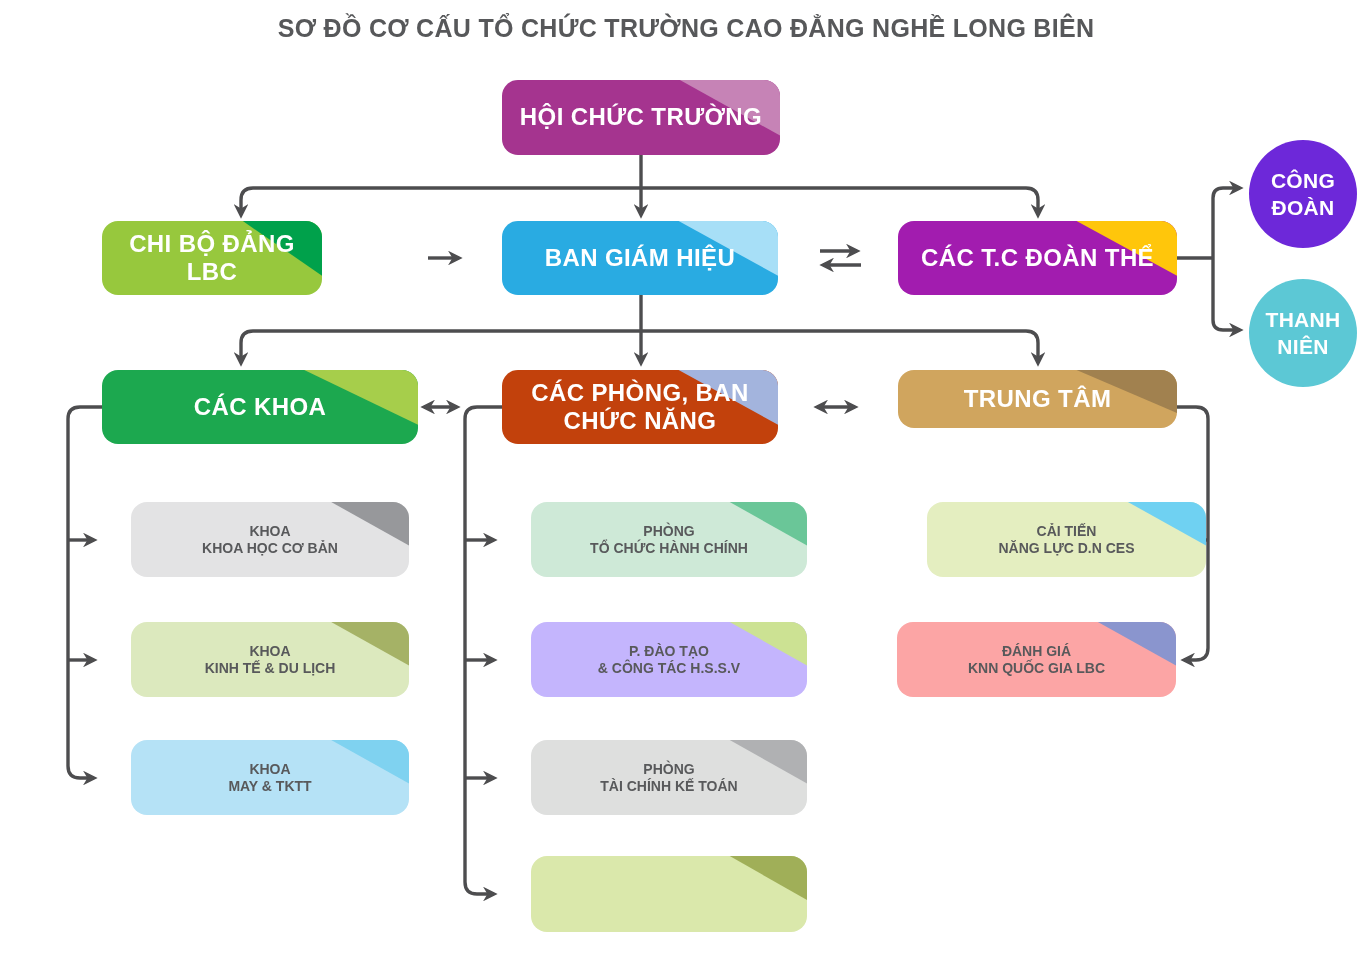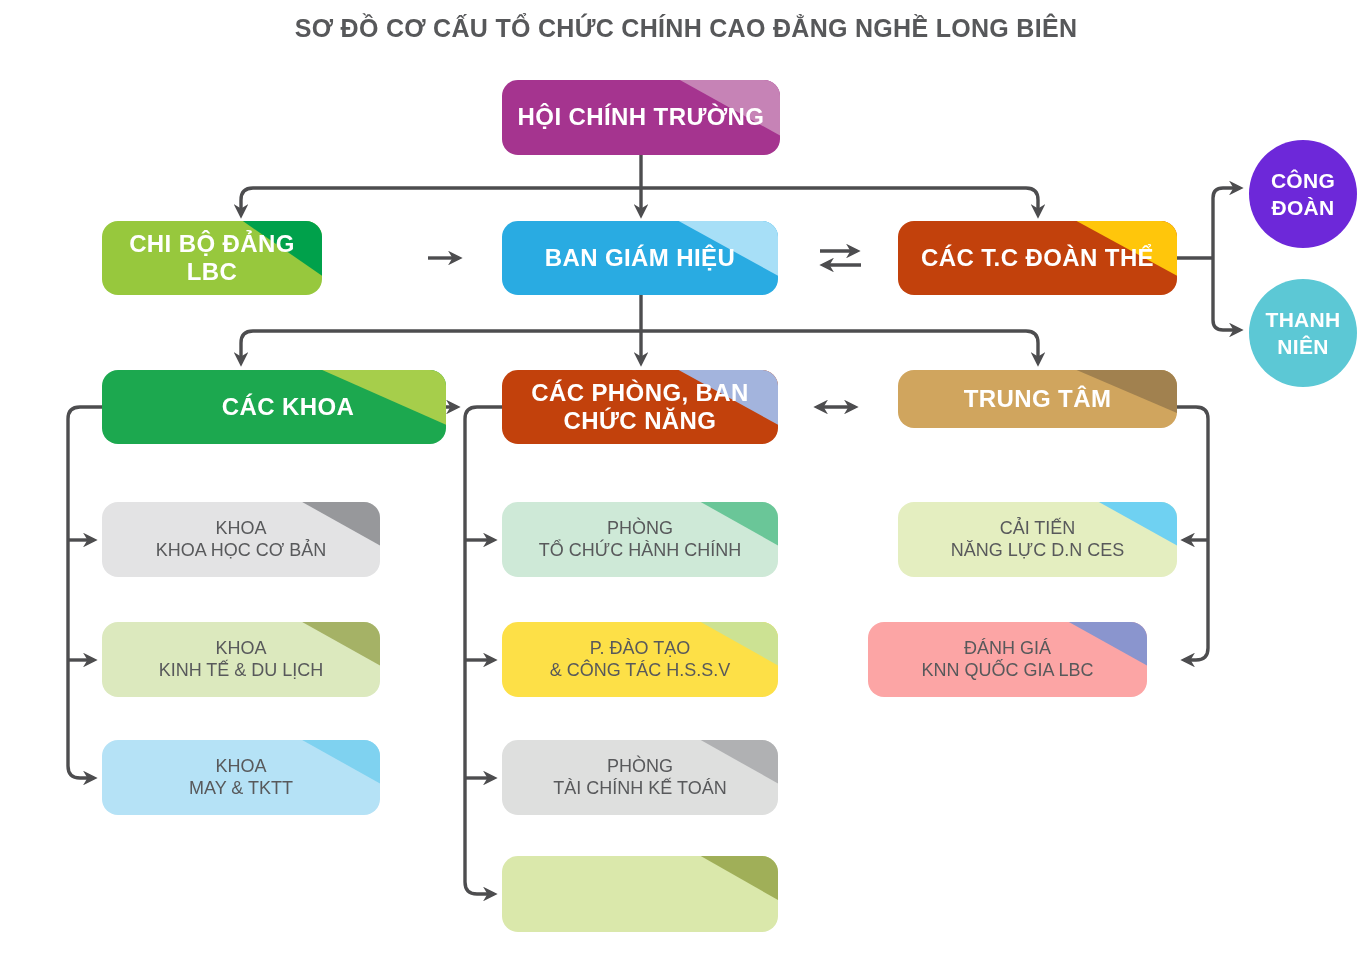--- a/index.html
+++ b/index.html
@@ -13,36 +13,36 @@
   }
   .card{
     position:absolute;border-radius:16px;overflow:hidden;
     display:flex;flex-direction:column;align-items:center;justify-content:center;
     text-align:center;
   }
   .card .fold{position:absolute;inset:0;z-index:1;}
   .card .lbl{position:relative;z-index:2;line-height:1.18;}
   .main{color:#ffffff;font-size:24px;font-weight:700;letter-spacing:.4px;}
   .main .fold{clip-path:polygon(64% 0,100% 0,100% 74%);}
-  .sub{color:#58595B;font-size:18px;font-weight:400;}
+  .sub{color:#58595B;font-size:14px;font-weight:700;margin-left:29px;}
   .sub .fold{clip-path:polygon(72% 0,100% 0,100% 58%);}
   .circle{
     position:absolute;width:108px;height:108px;border-radius:50%;
     color:#ffffff;font-size:21px;font-weight:700;line-height:1.3;
     display:flex;flex-direction:column;align-items:center;justify-content:center;
     text-align:center;letter-spacing:.3px;
   }
   svg.wires{position:absolute;inset:0;z-index:0;}
 </style>
 </head>
 <body>
 
 <div class="canvas">
 
-  <div class="title">SƠ ĐỒ CƠ CẤU TỔ CHỨC CHÍNH CAO ĐẲNG NGHỀ LONG BIÊN</div>
+  <div class="title">SƠ ĐỒ CƠ CẤU TỔ CHỨC TRƯỜNG CAO ĐẲNG NGHỀ LONG BIÊN</div>
 
   <svg class="wires" width="1372" height="970" viewBox="0 0 1372 970">
     <defs>
       <marker id="arw" viewBox="0 0 10 10" refX="7.5" refY="5" markerWidth="4.3" markerHeight="4.3" orient="auto-start-reverse">
         <path d="M0,0 L10,5 L0,10 L3,5 Z" fill="#4D4D4F"></path>
       </marker>
     </defs>
     <g stroke="#4D4D4F" stroke-width="3.4" fill="none" stroke-linejoin="round">
       <path d="M 641 155 V 215" marker-end="url(#arw)"></path>
       <path d="M 241 215 V 200 Q 241 188 253 188 H 1026 Q 1038 188 1038 200 V 215" marker-start="url(#arw)" marker-end="url(#arw)"></path>
@@ -63,48 +63,48 @@
       <path d="M 465 540 H 494" marker-end="url(#arw)"></path>
       <path d="M 465 660 H 494" marker-end="url(#arw)"></path>
       <path d="M 465 778 H 494" marker-end="url(#arw)"></path>
       <path d="M 1177 407 H 1196 Q 1208 407 1208 419 V 648 Q 1208 660 1196 660 H 1184" marker-end="url(#arw)"></path>
       <path d="M 1208 540 H 1184" marker-end="url(#arw)"></path>
     </g>
   </svg>
 
   <div class="card main" style="left: 502px; top: 80px; width: 278px; height: 75px; background-color: rgb(165, 52, 143);">
     <div class="fold" style="background-color: rgb(198, 131, 182);"></div>
-    <div class="lbl">HỘI CHÍNH TRƯỜNG</div>
+    <div class="lbl">HỘI CHỨC TRƯỜNG</div>
   </div>
 
   <div class="card main" style="left: 102px; top: 221px; width: 220px; height: 74px; background-color: rgb(151, 200, 61);">
     <div class="fold" style="background-color: rgb(0, 161, 75);"></div>
     <div class="lbl">CHI BỘ ĐẢNG LBC</div>
   </div>
 
   <div class="card main" style="left: 502px; top: 221px; width: 276px; height: 74px; background-color: rgb(41, 171, 226);">
     <div class="fold" style="background-color: rgb(167, 223, 247);"></div>
     <div class="lbl">BAN GIÁM HIỆU</div>
   </div>
 
-  <div class="card main" style="left: 898px; top: 221px; width: 279px; height: 74px; background-color: #c2410c;">
+  <div class="card main" style="left: 898px; top: 221px; width: 279px; height: 74px; background-color: #a21caf;">
     <div class="fold" style="background-color: rgb(255, 198, 11);"></div>
     <div class="lbl">CÁC T.C ĐOÀN THỂ</div>
   </div>
 
   <div class="circle" style="left: 1249px; top: 140px; background-color: #6d28d9;">
     <span>CÔNG</span>
     <span>ĐOÀN</span>
   </div>
   <div class="circle" style="left: 1249px; top: 279px; background-color: rgb(92, 200, 213);">
     <span>THANH</span>
     <span>NIÊN</span>
   </div>
 
-  <div class="card main" style="left: 102px; top: 370px; width: 316px; height: 74px; background-color: rgb(28, 168, 79); padding-left: 28px;">
+  <div class="card main" style="left: 102px; top: 370px; width: 316px; height: 74px; background-color: rgb(28, 168, 79);">
     <div class="fold" style="background-color: rgb(166, 206, 75);"></div>
     <div class="lbl">CÁC KHOA</div>
   </div>
 
   <div class="card main" style="left: 502px; top: 370px; width: 276px; height: 74px; background-color: #c2410c;">
     <div class="fold" style="background-color: rgb(163, 180, 221);"></div>
     <div class="lbl">
       <div>CÁC PHÒNG, BAN</div>
       <div>CHỨC NĂNG</div>
     </div>
@@ -140,21 +140,21 @@
   </div>
 
   <div class="card sub" style="left: 502px; top: 502px; width: 276px; height: 75px; background-color: rgb(206, 233, 215);">
     <div class="fold" style="background-color: rgb(106, 198, 152);"></div>
     <div class="lbl">
       <div>PHÒNG</div>
       <div>TỔ CHỨC HÀNH CHÍNH</div>
     </div>
   </div>
 
-  <div class="card sub" style="left: 502px; top: 622px; width: 276px; height: 75px; background-color: #fde047;">
+  <div class="card sub" style="left: 502px; top: 622px; width: 276px; height: 75px; background-color: #c4b5fd;">
     <div class="fold" style="background-color: rgb(204, 226, 147);"></div>
     <div class="lbl">
       <div>P. ĐÀO TẠO</div>
       <div>&amp; CÔNG TÁC H.S.S.V</div>
     </div>
   </div>
 
   <div class="card sub" style="left: 502px; top: 740px; width: 276px; height: 75px; background-color: rgb(222, 223, 222);">
     <div class="fold" style="background-color: rgb(176, 177, 179);"></div>
     <div class="lbl">

